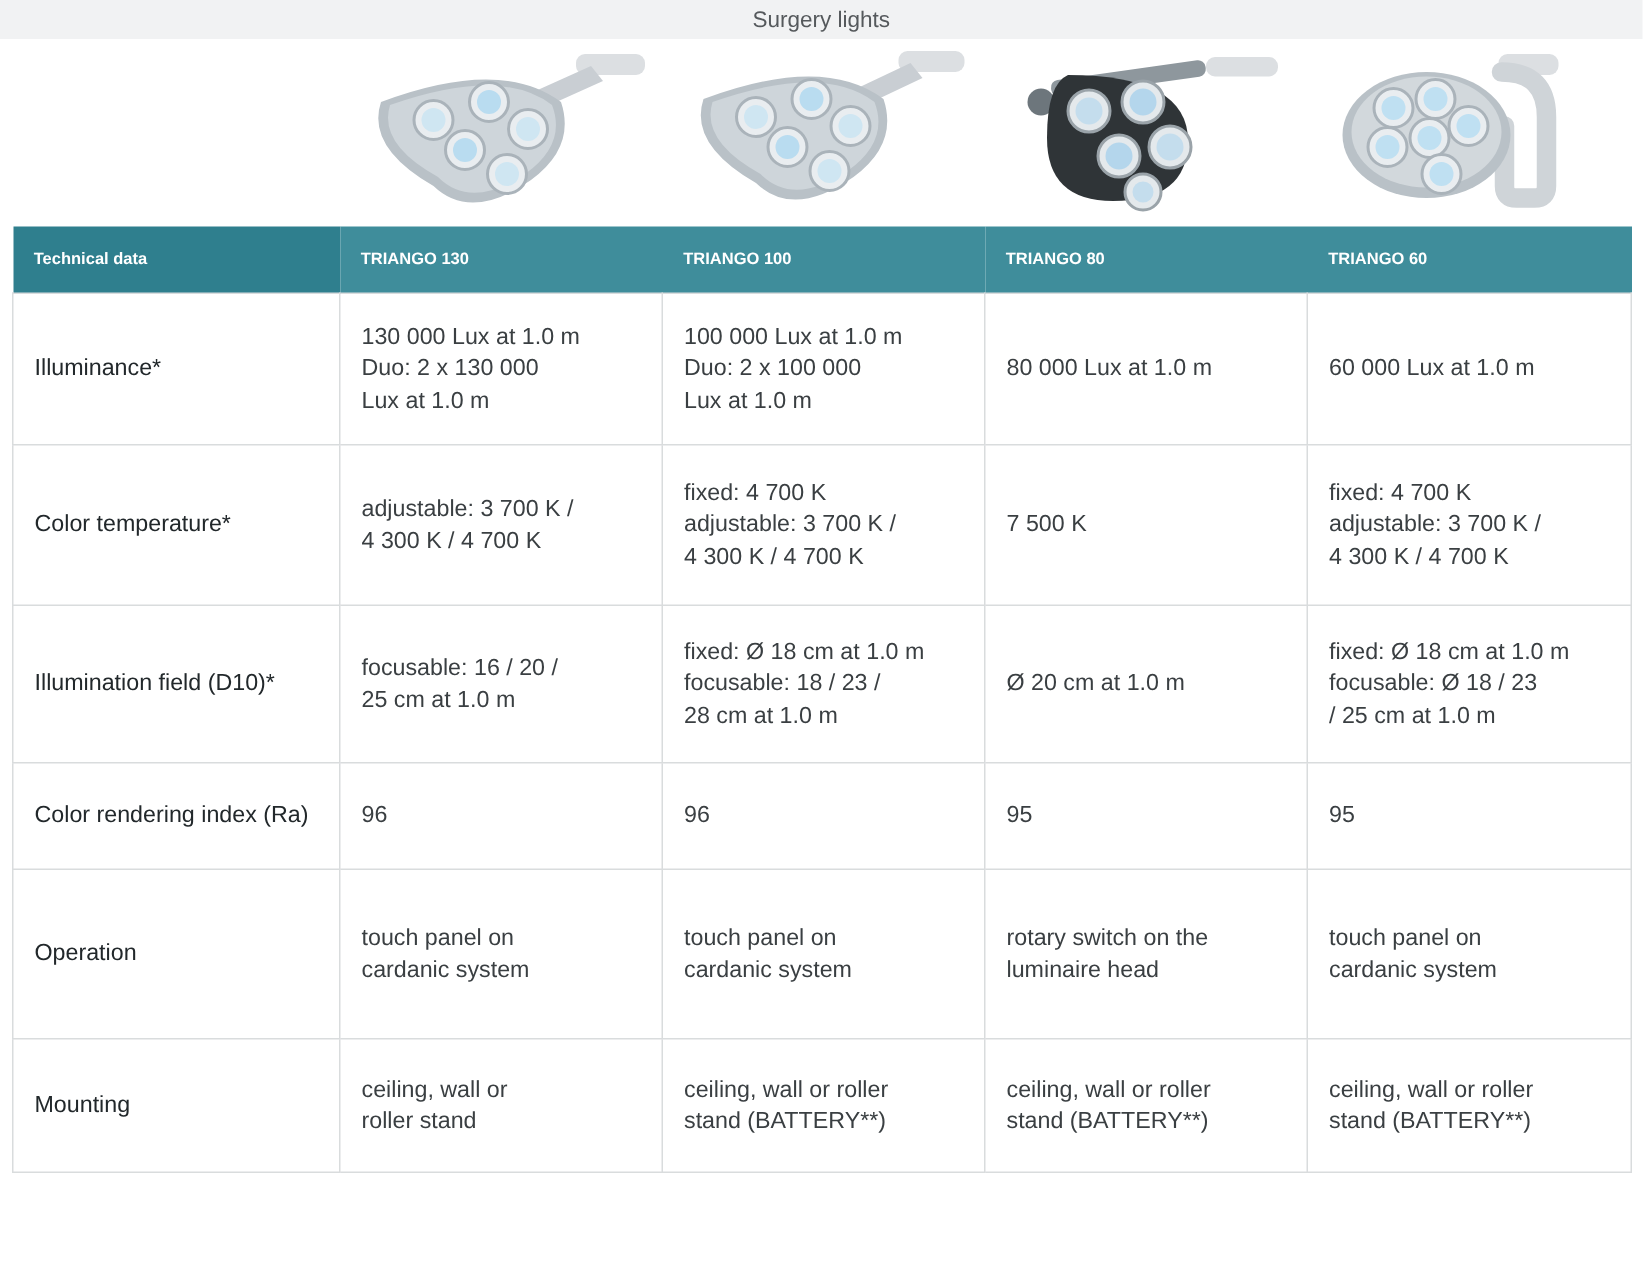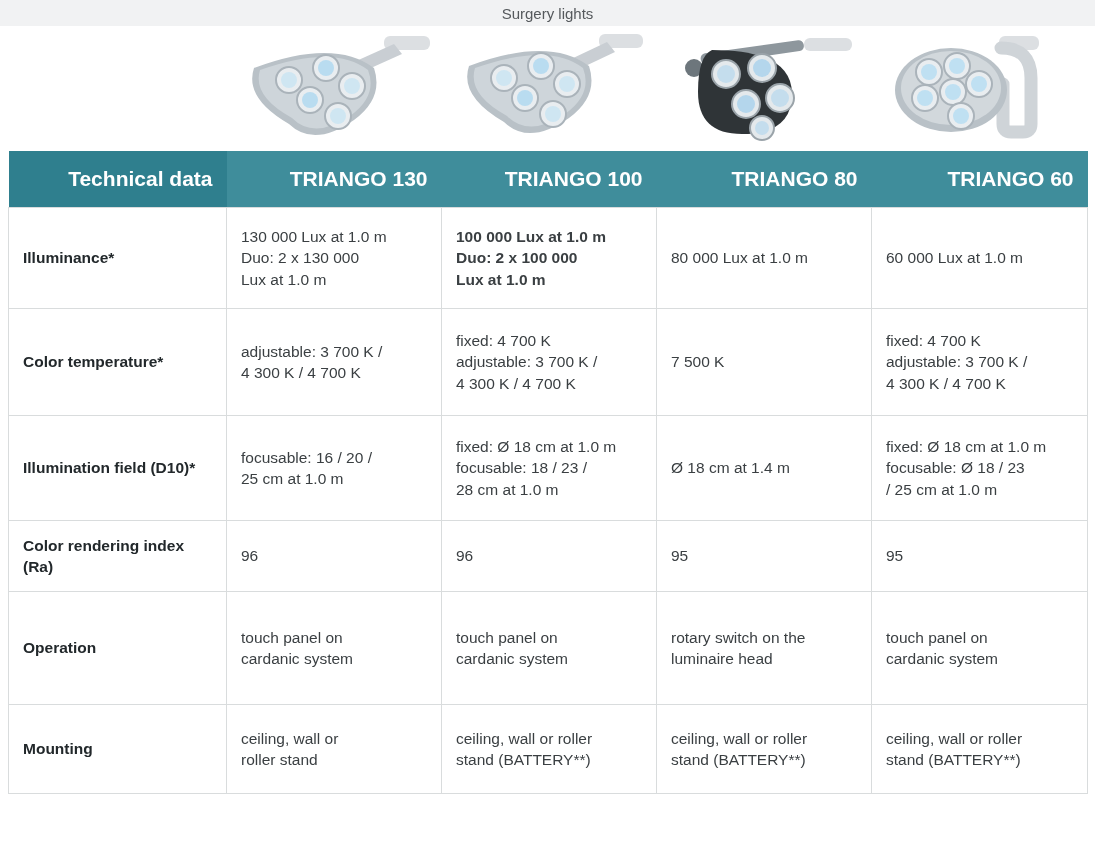--- a/index.html
+++ b/index.html
@@ -63,40 +63,40 @@
   }
   table.spec col.c0 { width: 218px; }
   table.spec col.c1 { width: 215px; }
   table.spec col.c2 { width: 215px; }
   table.spec col.c3 { width: 215px; }
   table.spec col.c4 { width: 216px; }
 
   table.spec th {
     background: #3f8d9b;
     color: #ffffff;
-    text-align: right;
-    font-size: 21px;
+    text-align: left;
+    font-size: 11px;
     font-weight: bold;
     padding: 16px 14px;
     vertical-align: middle;
     border: none;
   }
   table.spec th.head-first {
     background: #2f7f8e;
   }
   table.spec td {
     border: 1px solid #d9dcdd;
     padding: 13px 14px;
     font-size: 15.5px;
     line-height: 1.38;
     vertical-align: middle;
     color: #3a3f42;
   }
   table.spec td.rowlabel {
-    font-weight: bold;
+    font-weight: normal;
     color: #22282b;
   }
   table.spec tr.r-illuminance td { height: 74px; border-radius: 11px; }
   table.spec tr.r-colortemp td { height: 80px; }
   table.spec tr.r-field td { height: 78px; }
   table.spec tr.r-cri td { height: 44px; }
   table.spec tr.r-dimmable td { height: 30px; }
   table.spec tr.r-operation td { height: 86px; }
   table.spec tr.r-mounting td { height: 62px; }
 </style>
@@ -207,21 +207,21 @@
         <th>TRIANGO 80</th>
         <th>TRIANGO 60</th>
       </tr>
     </thead>
     <tbody>
       <tr class="r-illuminance">
         <td class="rowlabel" style="white-space: pre-line;">Illuminance*</td>
         <td style="white-space: pre-line;">130 000 Lux at 1.0 m
 Duo: 2 x 130 000
 Lux at 1.0 m</td>
-        <td style="white-space: pre-line; font-weight: bold;">100 000 Lux at 1.0 m
+        <td style="white-space: pre-line;">100 000 Lux at 1.0 m
 Duo: 2 x 100 000
 Lux at 1.0 m</td>
         <td style="white-space: pre-line;">80 000 Lux at 1.0 m</td>
         <td style="white-space: pre-line;">60 000 Lux at 1.0 m</td>
       </tr>
       <tr class="r-colortemp">
         <td class="rowlabel" style="white-space: pre-line;">Color temperature*</td>
         <td style="white-space: pre-line;">adjustable: 3 700 K /
 4 300 K / 4 700 K</td>
         <td style="white-space: pre-line;">fixed: 4 700 K
@@ -232,21 +232,21 @@
 adjustable: 3 700 K /
 4 300 K / 4 700 K</td>
       </tr>
       <tr class="r-field">
         <td class="rowlabel" style="white-space: pre-line;">Illumination field (D10)*</td>
         <td style="white-space: pre-line; margin-top: 28px;">focusable: 16 / 20 /
 25 cm at 1.0 m</td>
         <td style="white-space: pre-line;">fixed: Ø 18 cm at 1.0 m
 focusable: 18 / 23 /
 28 cm at 1.0 m</td>
-        <td style="white-space: pre-line;">Ø 18 cm at 1.4 m</td>
+        <td style="white-space: pre-line;">Ø 20 cm at 1.0 m</td>
         <td style="white-space: pre-line;">fixed: Ø 18 cm at 1.0 m
 focusable: Ø 18 / 23
 / 25 cm at 1.0 m</td>
       </tr>
       <tr class="r-cri">
         <td class="rowlabel" style="white-space: pre-line;">Color rendering index (Ra)</td>
         <td style="white-space: pre-line;">96</td>
         <td style="white-space: pre-line;">96</td>
         <td style="white-space: pre-line;">95</td>
         <td style="white-space: pre-line;">95</td>

